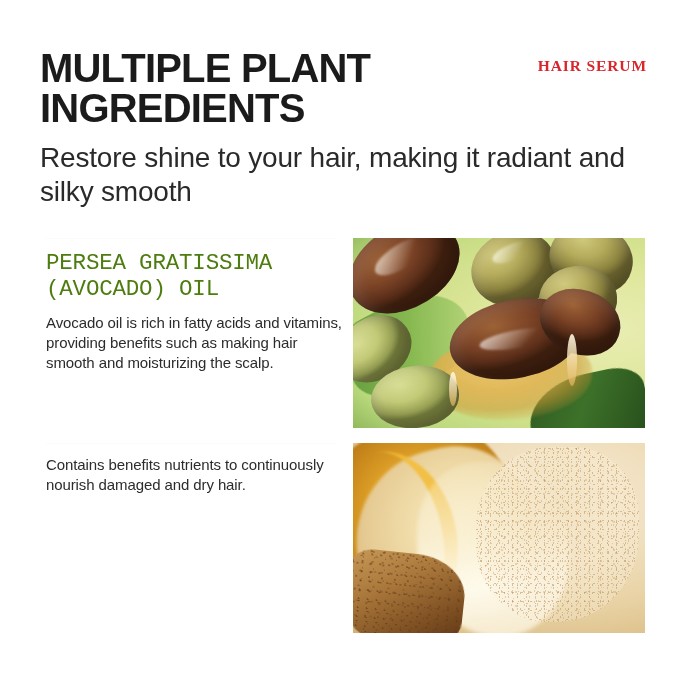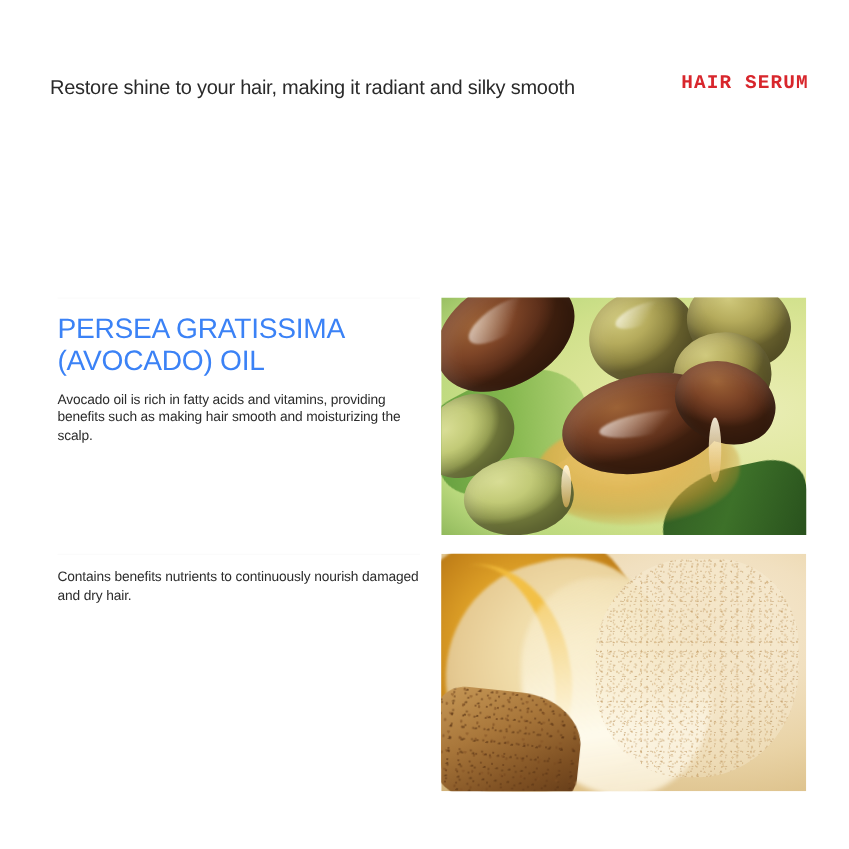--- a/index.html
+++ b/index.html
@@ -28,37 +28,37 @@
   }
   .eyebrow {
     position: absolute;
     right: 0px;
     top: 9px;
     font-size: 15.5px;
     font-weight: bold;
     letter-spacing: 0.9px;
     color: #d8262c;
     white-space: nowrap;
-    font-family: Liberation Mono, monospace;
+    font-family: Liberation Serif, serif;
     margin-left: 44px;
   }
   .headline {
     font-size: 40px;
     line-height: 1.0;
     font-weight: bold;
     letter-spacing: -0.8px;
     color: #1b1b1b;
     max-width: 430px;
     font-family: "Liberation Sans", sans-serif;
     margin: 0;
     text-transform: uppercase;
   }
   .subhead {
     margin-top: 13px;
-    font-size: 16px;
+    font-size: 28px;
     line-height: 1.22;
     color: #2a2a2a;
     font-weight: normal;
     letter-spacing: -0.2px;
     max-width: 600px;
   }
 
   
   .section {
     position: absolute;
@@ -77,32 +77,33 @@
     background: #fbfbfb;
   }
 
   .text-col {
     position: absolute;
     left: 46px;
     top: 12px;
     width: 300px;
   }
   .ing-title {
-    color: #3b82f6;
+    color: #4d7c0f;
     font-size: 22.5px;
     line-height: 1.17;
     letter-spacing: -0.2px;
     font-weight: normal;
     margin: 0 0 10px 0;
     text-transform: uppercase;
+    font-family: Liberation Mono, monospace;
   }
   .section-2 .ing-title { font-size: 22.5px; }
   .ing-body {
     color: #2c2c2c;
-    font-size: 11px;
+    font-size: 15px;
     line-height: 1.33;
     letter-spacing: -0.1px;
     margin: 0;
   }
 
   
   .photo {
     position: absolute;
     left: 353px;
     width: 292px;
@@ -276,20 +277,21 @@
     filter: blur(1.2px);
   }
 </style>
 </head>
 <body>
 
 <div id="page">
 
   <div class="header">
     <div class="eyebrow">HAIR SERUM</div>
+    <h1 class="headline">MULTIPLE PLANT INGREDIENTS</h1>
     <div class="subhead">Restore shine to your hair, making it radiant and silky smooth</div>
   </div>
 
   <div class="section section-1">
     <div class="divider"></div>
 
     <div class="text-col">
       <h2 class="ing-title">PERSEA GRATISSIMA (AVOCADO) OIL</h2>
       <p class="ing-body">Avocado oil is rich in fatty acids and vitamins, providing benefits such as making hair smooth and moisturizing the scalp.</p>
     </div>

